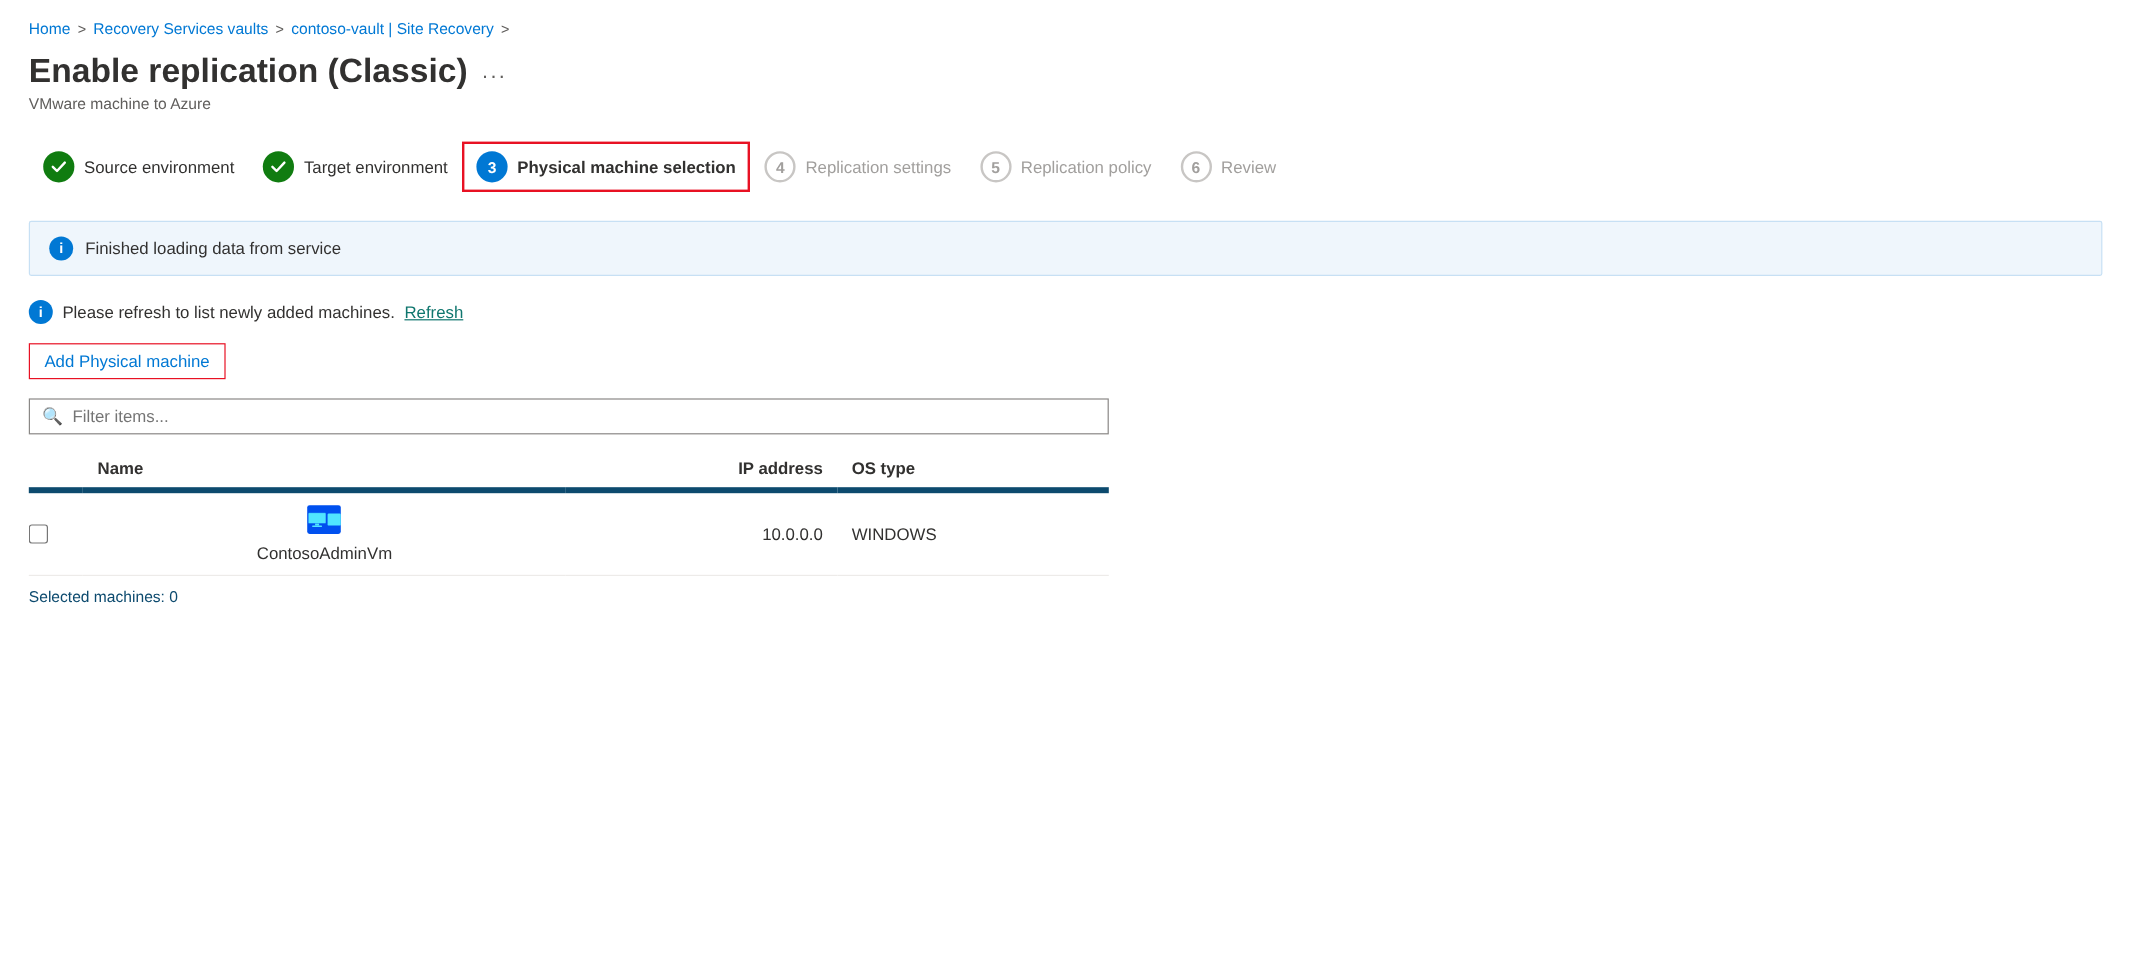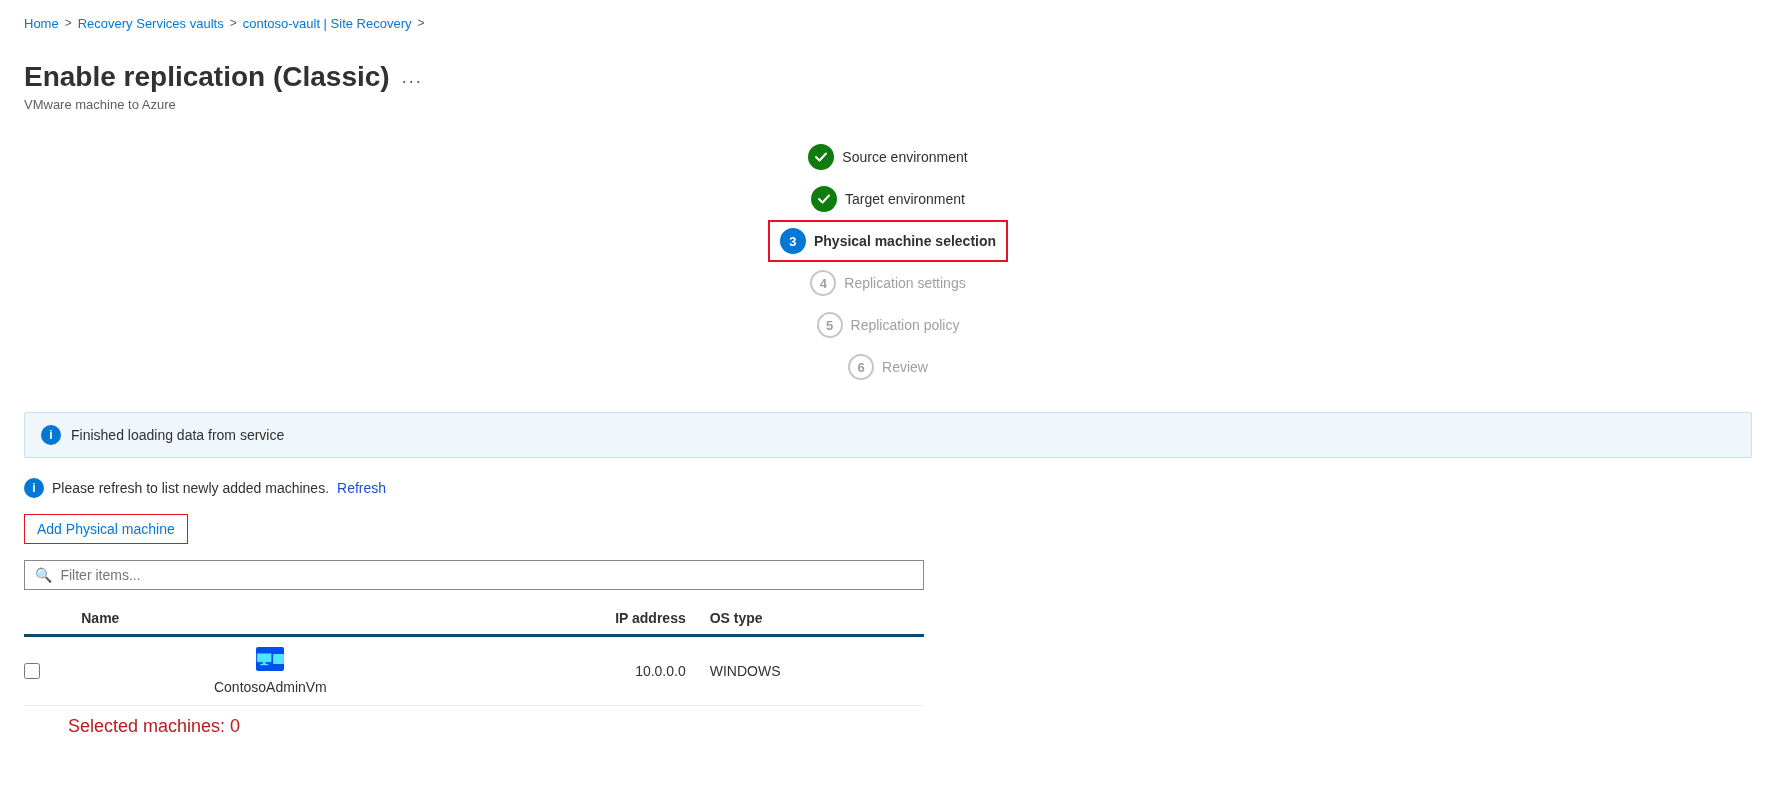--- a/index.html
+++ b/index.html
@@ -11,25 +11,25 @@
     }
 
     .page-container {
       padding: 16px 24px;
       max-width: 1776px;
     }
 
     
     .breadcrumb {
       display: flex;
-      align-items: flex-start;
+      align-items: flex-end;
       gap: 6px;
       font-size: 13px;
       color: #0078d4;
-      margin-bottom: 30px;
+      margin-bottom: 12px;
       flex-wrap: wrap;
     }
     .breadcrumb a {
       color: #0078d4;
       text-decoration: none;
       cursor: pointer;
     }
     .breadcrumb-sep {
       color: #605e5c;
       font-size: 12px;
@@ -60,21 +60,20 @@
       margin-bottom: 24px;
     }
 
     
     .wizard-steps {
       display: flex;
       align-items: center;
       gap: 0px;
       margin-bottom: 24px;
       flex-wrap: wrap;
-      flex-direction: column;
     }
     .step {
       display: flex;
       align-items: center;
       gap: 8px;
       padding: 8px 12px;
       cursor: default;
       white-space: nowrap;
     }
     .step-icon {
@@ -149,21 +148,22 @@
     
     .refresh-notice {
       display: flex;
       align-items: center;
       gap: 8px;
       margin-bottom: 16px;
       font-size: 14px;
       color: #323130;
     }
     .refresh-link {
-      color: #1d4ed8;
+      color: #0f766e;
+      text-decoration: underline;
       cursor: pointer;
     }
 
     
     .add-machine-btn {
       display: inline-flex;
       align-items: center;
       gap: 6px;
       padding: 6px 12px;
       border: 1px solid #e81123;
@@ -206,21 +206,21 @@
       width: 900px;
       max-width: 100%;
       border-collapse: collapse;
     }
     .machines-table th {
       text-align: left;
       font-weight: 600;
       font-size: 14px;
       color: #323130;
       padding: 8px 12px;
-      border-bottom: 3px solid #0c4a6e;
+      border-bottom: 5px solid #0c4a6e;
     }
     .machines-table td {
       padding: 10px 12px;
       font-size: 14px;
       color: #323130;
       border-bottom: 1px solid #edebe9;
       vertical-align: middle;
     }
     .machines-table .col-check {
       width: 36px;
@@ -263,24 +263,23 @@
       content: '';
       display: block;
       width: 14px;
       height: 10px;
       background: #50e6ff;
       border-radius: 1px;
     }
 
     
     .selected-count {
-      font-size: 18px;
-      color: #b91c1c;
+      font-size: 13px;
+      color: #0c4a6e;
       margin-top: 10px;
-      margin-left: 44px;
     }
 
     
     .checkmark-svg {
       width: 14px;
       height: 14px;
     }
   </style>
 </head>
 <body>

